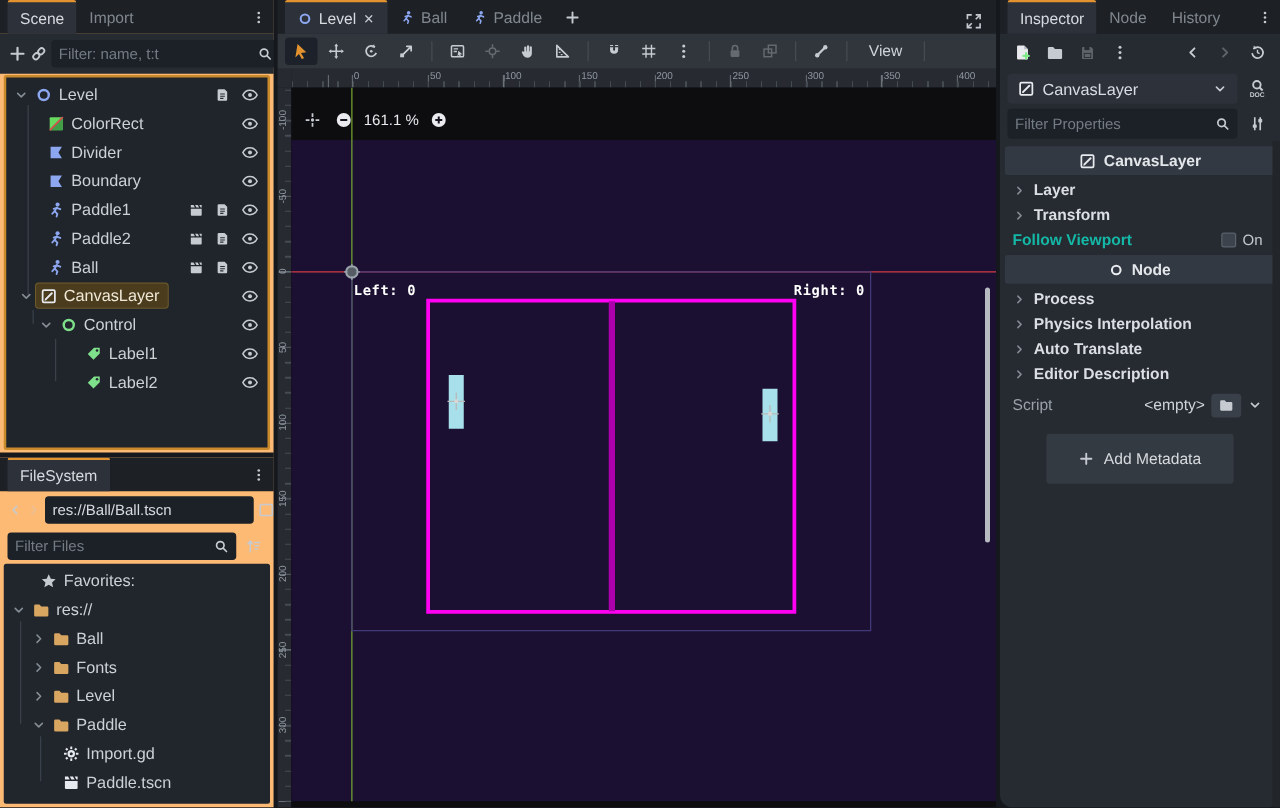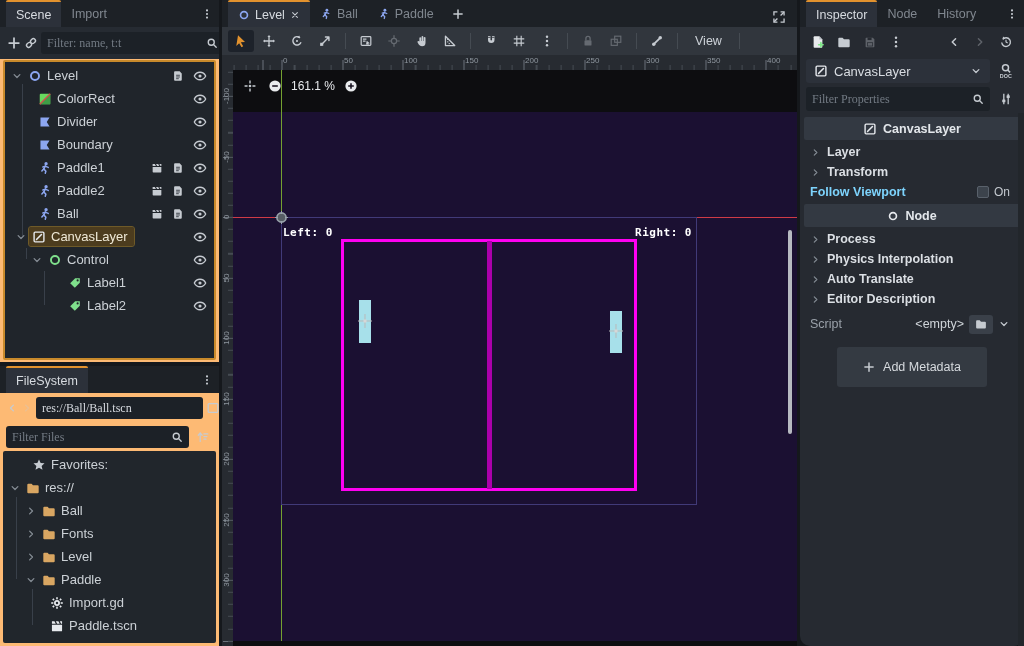--- a/index.html
+++ b/index.html
@@ -14,21 +14,21 @@
   .dis { opacity:.35; }
   
   .tabbar { height:27px; background:#1d2126; display:flex; align-items:stretch; padding-left:6px; position:relative; }
   .tab { display:flex; align-items:center; gap:5px; padding:0 10px; color:#80878f; cursor:default; position:relative; font-size:12.5px; }
   .tab.active { background:#2c313a; color:#d7dbe0; border-top:2px solid #e2922e; border-radius:2px 2px 0 0; }
   .tab-menu { margin-left:auto; display:flex; align-items:center; padding:0 6px; }
   .btn { display:flex; align-items:center; justify-content:center; width:24px; height:24px; border-radius:3px; background:transparent; border:none; cursor:default; }
   .tsep { width:1px; height:16px; background:#454b52; margin:0 5px; flex:none; }
   .flexspacer { flex:1; }
   .inputbox { display:flex; align-items:center; background:#1c2127; border-radius:3px; height:22px; padding:0 6px; gap:4px; }
-  .inputbox input { flex:1; min-width:0; background:transparent; border:none; outline:none; color:#d7dbe0; font-family:Liberation Serif, serif; font-size:12px; }
+  .inputbox input { flex:1; min-width:0; background:transparent; border:none; outline:none; color:#d7dbe0; font-family:Liberation Sans, sans-serif; font-size:12px; }
   .inputbox input::placeholder { color:#737b84; }
   
   .ldock { display:flex; flex-direction:column; background:#fdba74; }
   .scene-sec { height:362px; display:flex; flex-direction:column; }
   .hsplit { height:4px; background:#15181c; }
   .fs-sec { flex:1; display:flex; flex-direction:column; min-height:0; }
   .panel-toolbar { height:32px; background:#262b32; display:flex; align-items:center; gap:3px; padding:0 7px; }
   .tree-box { margin:1px 3px 2px 3px; flex:1; background:#20252b; border:2px solid #c98a2b; border-radius:2px; position:relative; overflow:hidden; padding-top:2px; }
   .trow { height:23px; display:flex; align-items:center; position:relative; }
   .indent { flex:none; height:1px; }
@@ -65,39 +65,39 @@
   .canvas { position:absolute; left:11px; top:70px; width:564px; height:576px; background:#0d0d10; overflow:hidden; }
   .colorrect-bg { position:absolute; left:0; top:42px; width:564px; height:529px; }
   .axis-y { position:absolute; left:48px; top:0; width:1px; height:571px; }
   .axis-x { position:absolute; left:0; top:147px; width:564px; height:1px; }
   .vp-bounds { position:absolute; left:48px; top:147px; width:416px; height:288px; border:1px solid; }
   .board { position:absolute; left:108px; top:169px; width:296px; height:252px; border:3px solid; }
   .pdivider { position:absolute; left:254px; top:171px; width:5px; height:248px; }
   .paddle { position:absolute; width:12px; }
   .gizmo { position:absolute; width:18px; height:18px; }
   .hudtxt { position:absolute; font-family:"DejaVu Sans Mono", monospace; font-weight:bold; font-size:11px; letter-spacing:.5px; color:#ffffff; }
-  .zoombar { position:absolute; left:8px; top:7px; display:flex; align-items:center; gap:8px; }
+  .zoombar { position:absolute; left:8px; top:17px; display:flex; align-items:center; gap:8px; }
   .zoomlbl { color:#e8eaed; font-size:12px; }
   .vscroll { position:absolute; left:555px; top:160px; width:4px; height:204px; background:#b7bac1; border-radius:2px; }
   .expandbtn { position:absolute; right:6px; top:5px; }
   
   .rdock { background:#262a31; display:flex; flex-direction:column; position:relative;border-radius:10px; }
   .insp-toolbar { height:30px; display:flex; align-items:center; gap:2px; padding:0 6px; }
   .noderow { display:flex; align-items:center; gap:4px; padding:2px 6px; }
   .nodesel { flex:1; height:24px; background:#2c313a; border-radius:3px; display:flex; align-items:center; gap:6px; padding:0 8px; }
   .nodesel .nm { flex:1; font-size:13px; color:#d9dde2; }
   .proprow-filter { display:flex; align-items:center; gap:4px; padding:2px 6px; }
   .proprow-filter .inputbox { flex:1; height:24px; }
   .insp-body { flex:1; padding:4px 4px 0 4px; position:relative; }
   .insp-scrolltrack { position:absolute; right:0; top:0; width:6px; height:100%; background:#22262b; }
   .cat-header { height:23px; background:#333942; border-radius:2px; display:flex; align-items:center; justify-content:center; gap:6px; font-weight:bold; color:#e3e7eb; font-size:12.5px; margin-bottom:2px; }
   .pgroup { height:20px; display:flex; align-items:center; gap:4px; padding-left:6px; font-weight:bold; color:#dbdfe4; font-size:12.5px; }
   .pgroup .exp { width:11px; height:11px; }
   .prow { height:20px; display:flex; align-items:center; padding:0 10px 0 6px; }
-  .prow .plabel { font-weight:bold; color:#7dd3fc; font-size:12.5px; }
+  .prow .plabel { font-weight:bold; color:#14b8a6; font-size:12.5px; }
   .prow .pname { color:#9aa1a9; font-size:12.5px; }
   .cbox { width:12px; height:12px; background:#3c434c; border:1px solid #59616b; border-radius:2px; margin-right:5px; }
   .onlbl { color:#c3c8ce; }
   .scriptval { margin-left:auto; display:flex; align-items:center; gap:5px; }
   .scriptval .val { color:#cfd4d9; font-size:12.5px; }
   .minibtn { width:24px; height:19px; background:#3a4049; border-radius:3px; display:flex; align-items:center; justify-content:center; border:none; }
   .meta-btn { margin:8px auto 0 auto; width:150px; height:40px; background:#343a42; border:none; border-radius:3px; color:#d6dade; font-size:12.5px; display:flex; align-items:center; justify-content:center; gap:8px; }
 </style>
 </head>
 <body>

